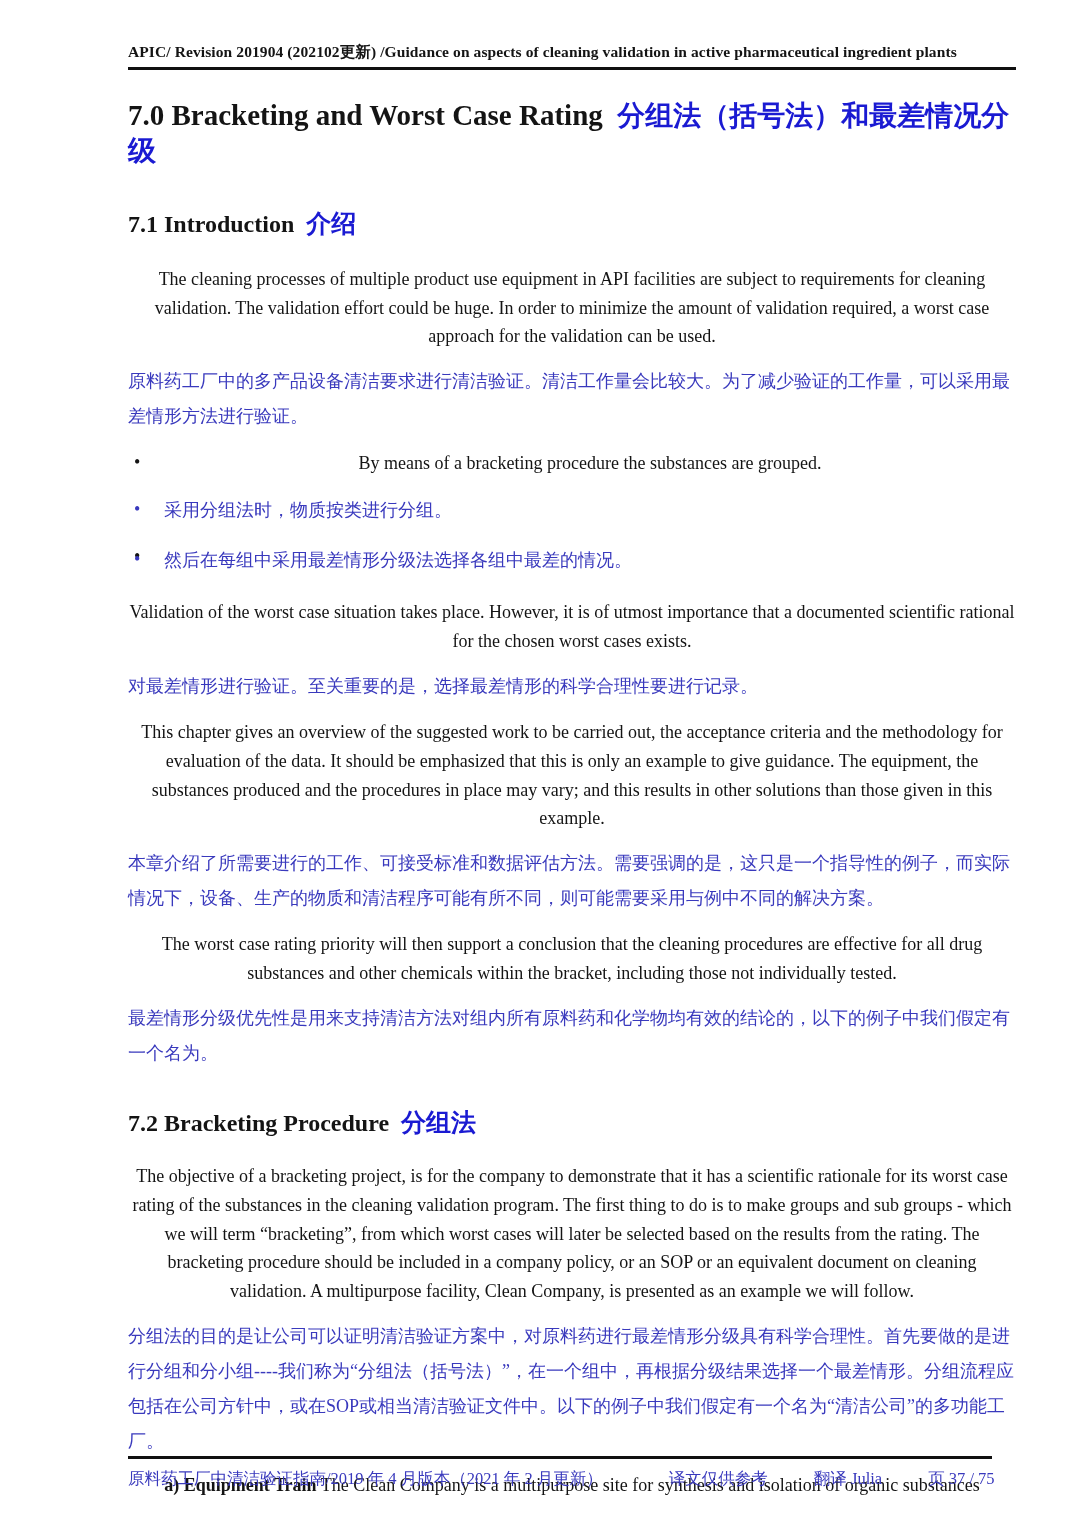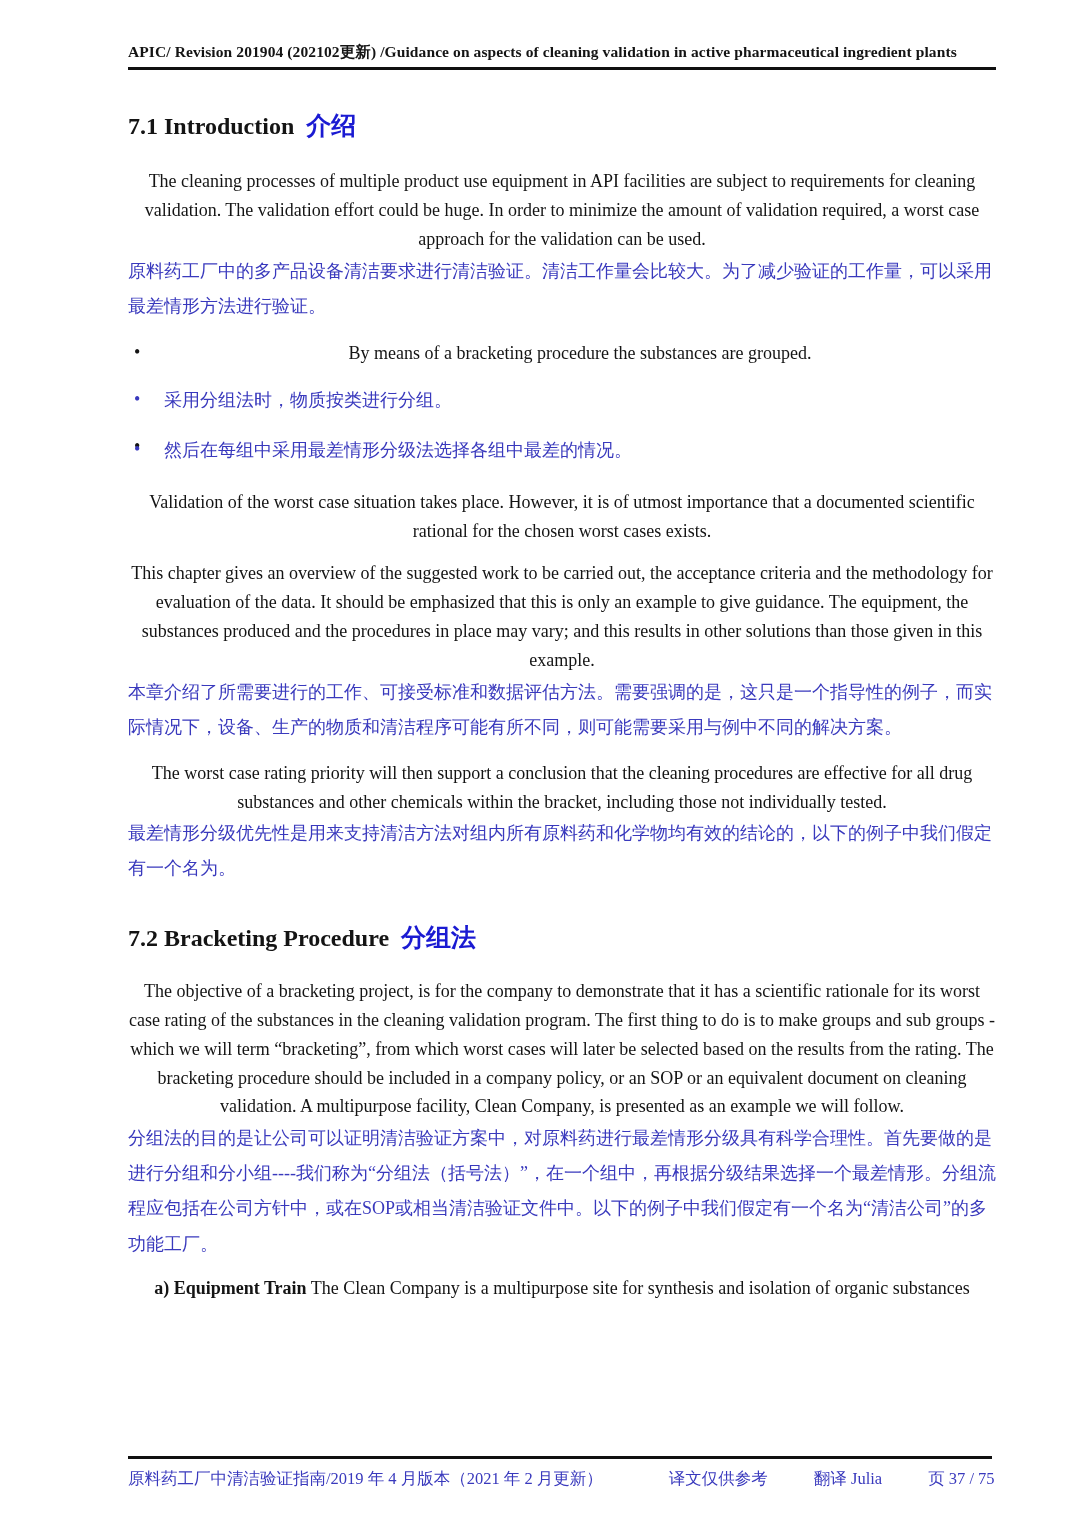--- a/index.html
+++ b/index.html
@@ -6,21 +6,21 @@
   body {
     width: 1080px; height: 1527px;
     font-family: "Liberation Serif", "DejaVu Serif", serif;
     color: #141414;
     overflow: hidden;
     position: relative;
   }
   .page {
     box-sizing: border-box;
     width: 1080px; height: 1527px;
-    padding: 42px 84px 0 128px;
+    padding: 42px 64px 0 128px;
     position: relative;
   }
   
   .header-band {
     border-bottom: 3px solid #101010;
     padding-bottom: 6px;
   }
   .header-text {
     font-size: 15.5px;
     font-weight: bold;
@@ -38,21 +38,21 @@
     color: var(--heading-blue);
     font-weight: bold;
   }
   .h1 .zh-head { font-size: 28px; }
   .h2 .zh-head { font-size: 25px; }
   
   .en { font-size: 18px; line-height: 1.6; color: #141414; text-align: center; }
   .zh { font-size: 18px; line-height: 1.95; color: var(--body-blue); }
   p { margin: 0; }
   .p-en { margin-top: 18px; }
-  .p-zh { }
+  .p-zh { margin-top: 13px; }
   .first-para { margin-top: 26px; }
   
   ul.bullets { list-style: none; margin: 10px 0 0 0; padding: 0; }
   ul.bullets li { position: relative; padding-left: 36px; margin-top: 15px; }
   ul.bullets li .dot { position: absolute; left: 6px; top: -1px; }
   ul.bullets li.zh .dot { color: var(--body-blue); }
   .bold { font-weight: bold; }
   
   .footer {
     position: absolute;
@@ -73,34 +73,36 @@
 </style>
 </head>
 <body>
 
 <div class="page">
 
   <div class="header-band">
     <div class="header-text">APIC/ Revision 201904 (202102更新) /Guidance on aspects of cleaning validation in active pharmaceutical ingredient plants</div>
   </div>
 
+  <h1 class="h1"><span>7.0 Bracketing and Worst Case Rating</span>&nbsp;&nbsp;<span class="zh-head">分组法（括号法）和最差情况分级</span></h1>
 
   <h2 class="h2 h2-71"><span>7.1 Introduction</span>&nbsp;&nbsp;<span class="zh-head">介绍</span></h2>
 
   <p class="en p-en first-para">The cleaning processes of multiple product use equipment in API facilities are subject to requirements for cleaning validation. The validation effort could be huge. In order to minimize the amount of validation required, a worst case approach for the validation can be used.</p>
   <p class="zh p-zh">原料药工厂中的多产品设备清洁要求进行清洁验证。清洁工作量会比较大。为了减少验证的工作量，可以采用最差情形方法进行验证。</p>
 
   <ul class="bullets">
     <li class="en"><span class="dot">•</span><span>By means of a bracketing procedure the substances are grouped.</span></li>
     <li class="zh"><span class="dot">•</span><span>采用分组法时，物质按类进行分组。</span></li>
     <li class="en"><span class="dot">•</span></li>
     <li class="zh"><span class="dot">•</span><span>然后在每组中采用最差情形分级法选择各组中最差的情况。</span></li>
   </ul>
 
   <p class="en p-en" style="margin-top:20px">Validation of the worst case situation takes place. However, it is of utmost importance that a documented scientific rational for the chosen worst cases exists.</p>
+  <p class="zh p-zh">对最差情形进行验证。至关重要的是，选择最差情形的科学合理性要进行记录。</p>
 
   <p class="en p-en" style="margin-top:14px">This chapter gives an overview of the suggested work to be carried out, the acceptance criteria and the methodology for evaluation of the data. It should be emphasized that this is only an example to give guidance. The equipment, the substances produced and the procedures in place may vary; and this results in other solutions than those given in this example.</p>
   <p class="zh p-zh">本章介绍了所需要进行的工作、可接受标准和数据评估方法。需要强调的是，这只是一个指导性的例子，而实际情况下，设备、生产的物质和清洁程序可能有所不同，则可能需要采用与例中不同的解决方案。</p>
 
   <p class="en p-en" style="margin-top:14px">The worst case rating priority will then support a conclusion that the cleaning procedures are effective for all drug substances and other chemicals within the bracket, including those not individually tested.</p>
   <p class="zh p-zh">最差情形分级优先性是用来支持清洁方法对组内所有原料药和化学物均有效的结论的，以下的例子中我们假定有一个名为。</p>
 
   <h2 class="h2 h2-72"><span>7.2 Bracketing Procedure</span>&nbsp;&nbsp;<span class="zh-head">分组法</span></h2>
 
   <p class="en p-en" style="margin-top:24px">The objective of a bracketing project, is for the company to demonstrate that it has a scientific rationale for its worst case rating of the substances in the cleaning validation program. The first thing to do is to make groups and sub groups - which we will term “bracketing”, from which worst cases will later be selected based on the results from the rating. The bracketing procedure should be included in a company policy, or an SOP or an equivalent document on cleaning validation. A multipurpose facility, Clean Company, is presented as an example we will follow.</p>

